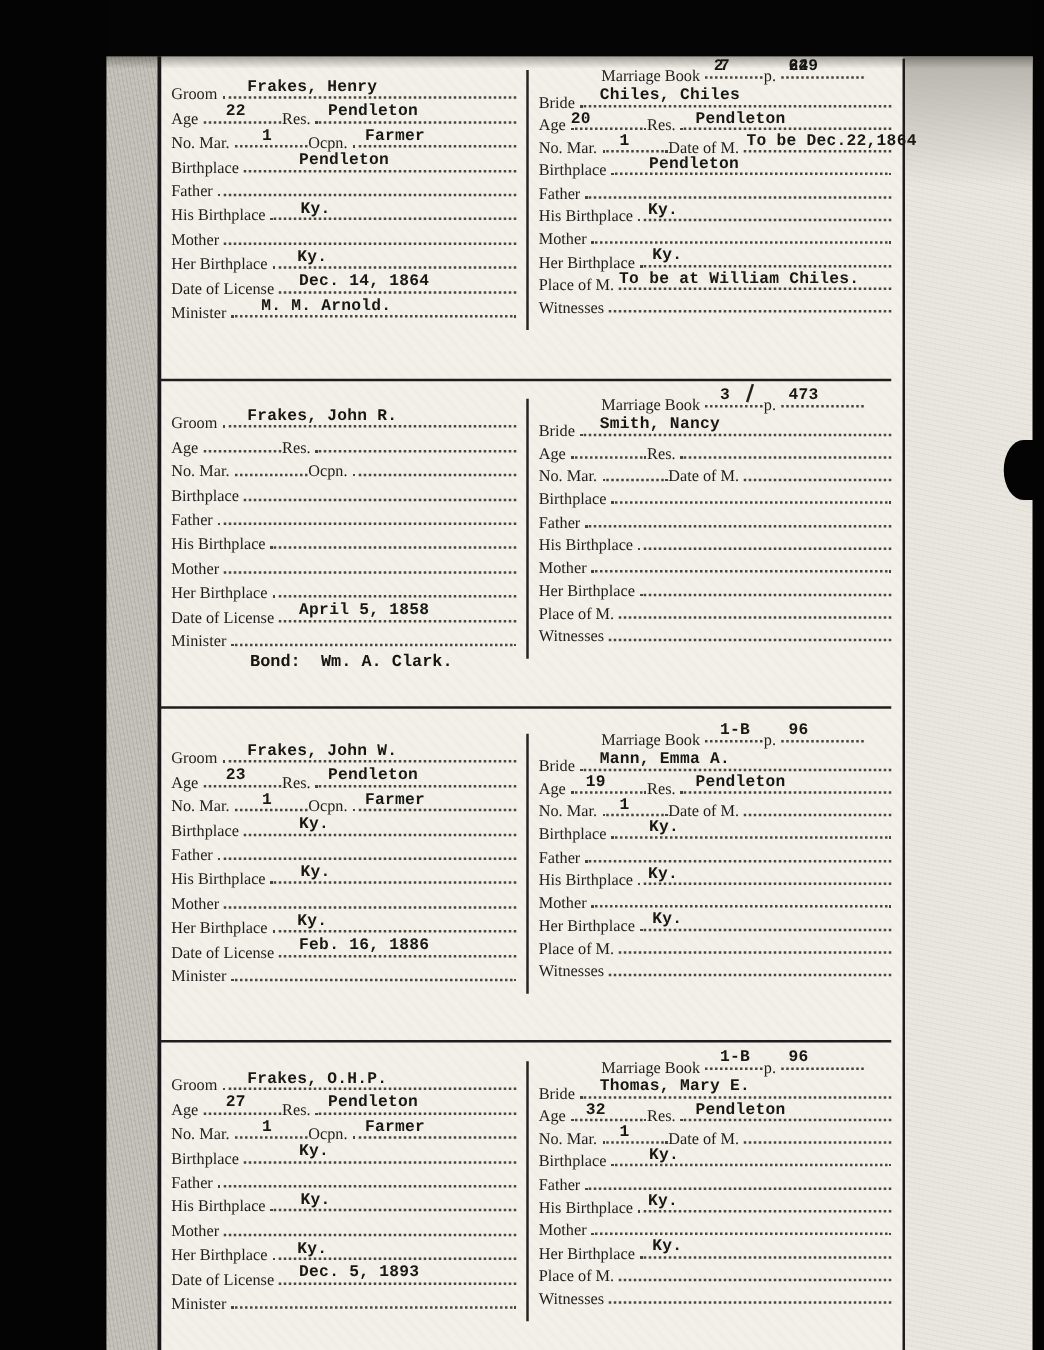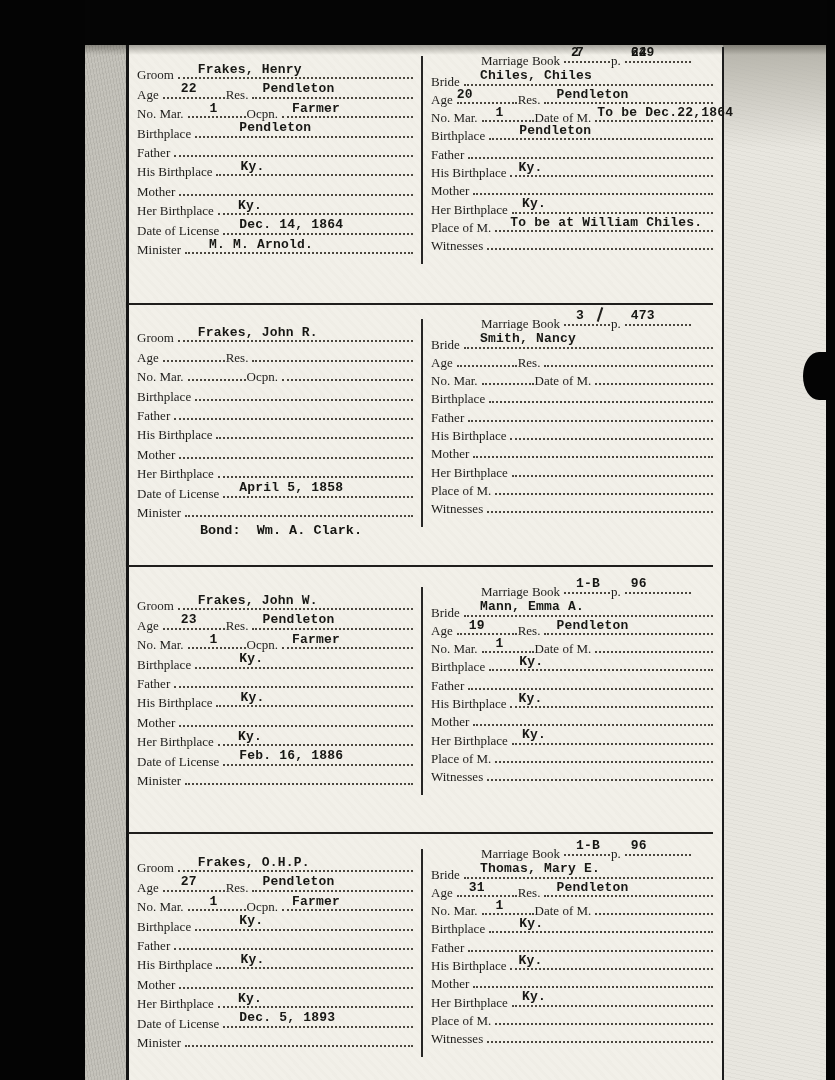--- a/index.html
+++ b/index.html
@@ -129,21 +129,21 @@
           </div>
           <div class="frow">
             <span class="lbl">Her Birthplace</span>
             <span class="lead">
               <span class="val" style="left: 10px;">Ky.</span>
             </span>
           </div>
           <div class="frow">
             <span class="lbl">Place of M.</span>
             <span class="lead">
-              <span class="val" style="left: 15px;">To be at William Chiles.</span>
+              <span class="val" style="left: 0;">To be at William Chiles.</span>
             </span>
           </div>
           <div class="frow">
             <span class="lbl">Witnesses</span>
             <span class="lead">
               <span class="val" style="left: 16px;"></span>
             </span>
           </div>
         </div>
         <div class="col-left">
@@ -540,21 +540,21 @@
           </div>
           <div class="frow">
             <span class="lbl">Bride</span>
             <span class="lead">
               <span class="val" style="left: 16px;">Thomas, Mary E.</span>
             </span>
           </div>
           <div class="frow">
             <span class="lbl">Age</span>
             <span class="lead fix" style="flex: 0 0 60px;">
-              <span class="val" style="left: 12px;">31</span>
+              <span class="val" style="left: 12px;">32</span>
             </span>
             <span class="lbl">Res.</span>
             <span class="lead">
               <span class="val" style="left: 12px;">Pendleton</span>
             </span>
           </div>
           <div class="frow">
             <span class="lbl">No. Mar.</span>
             <span class="lead fix" style="flex: 0 0 52px;">
               <span class="val" style="left: 14px;">1</span>

